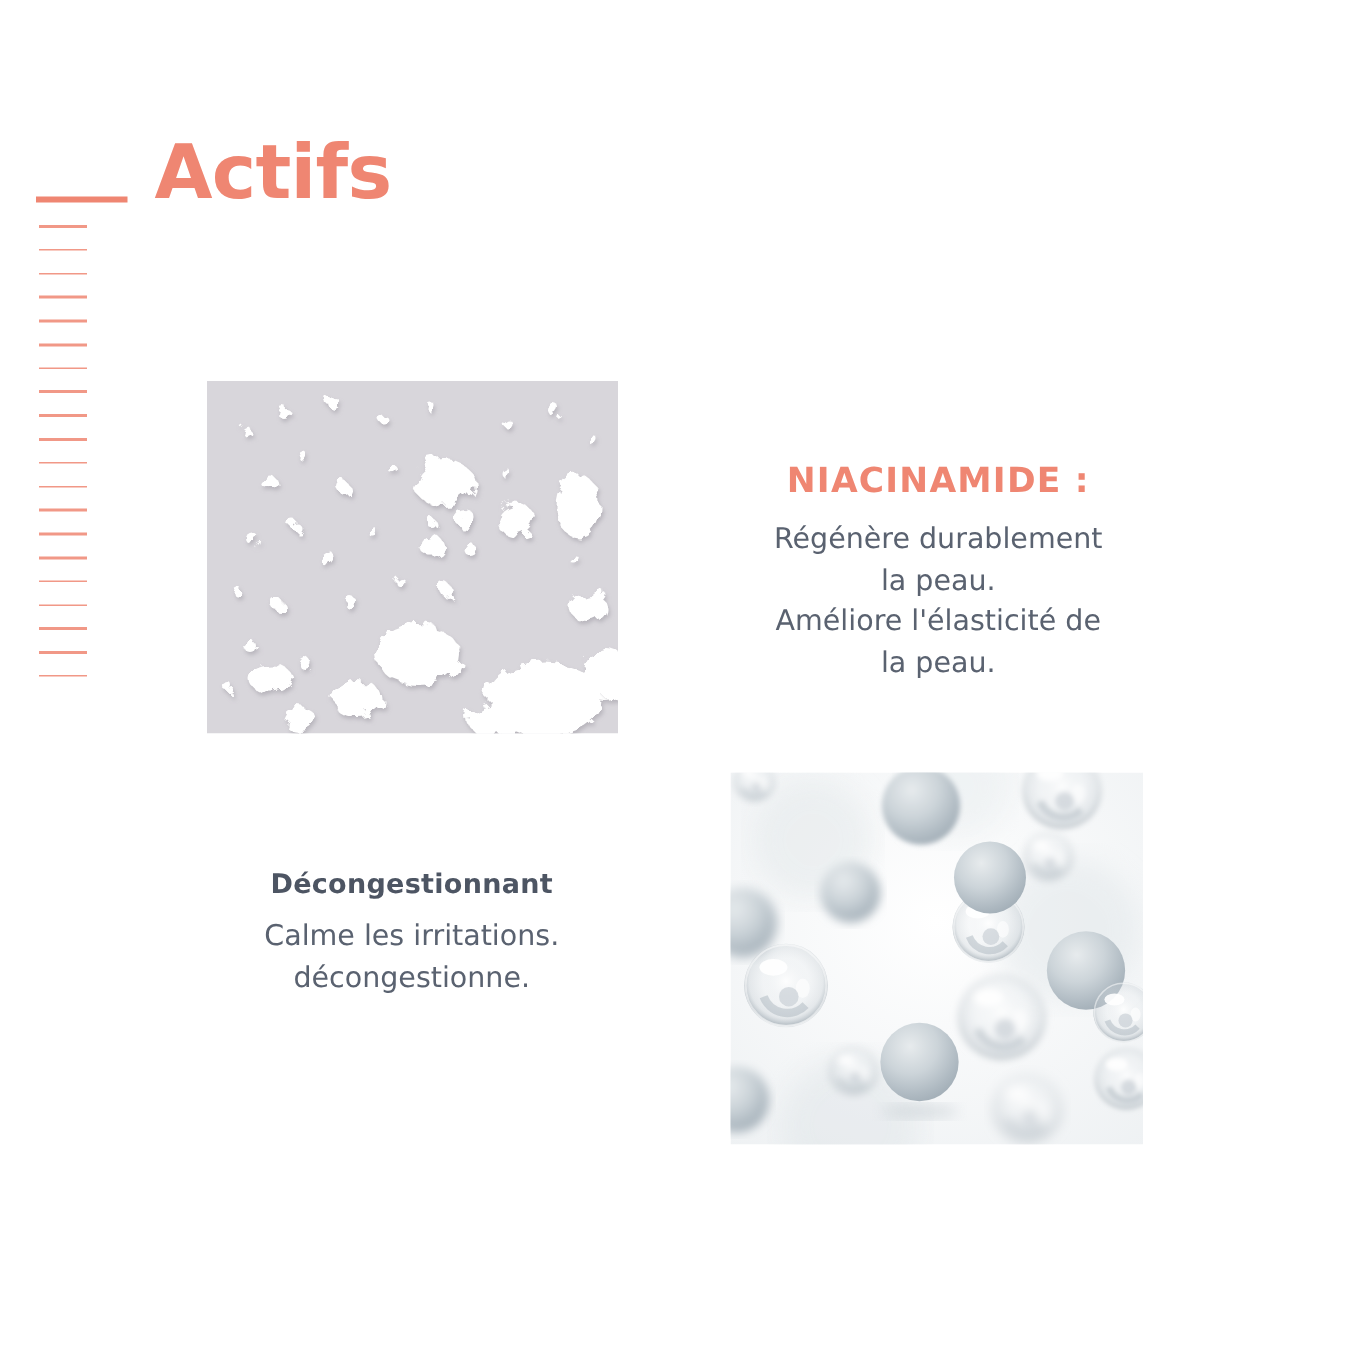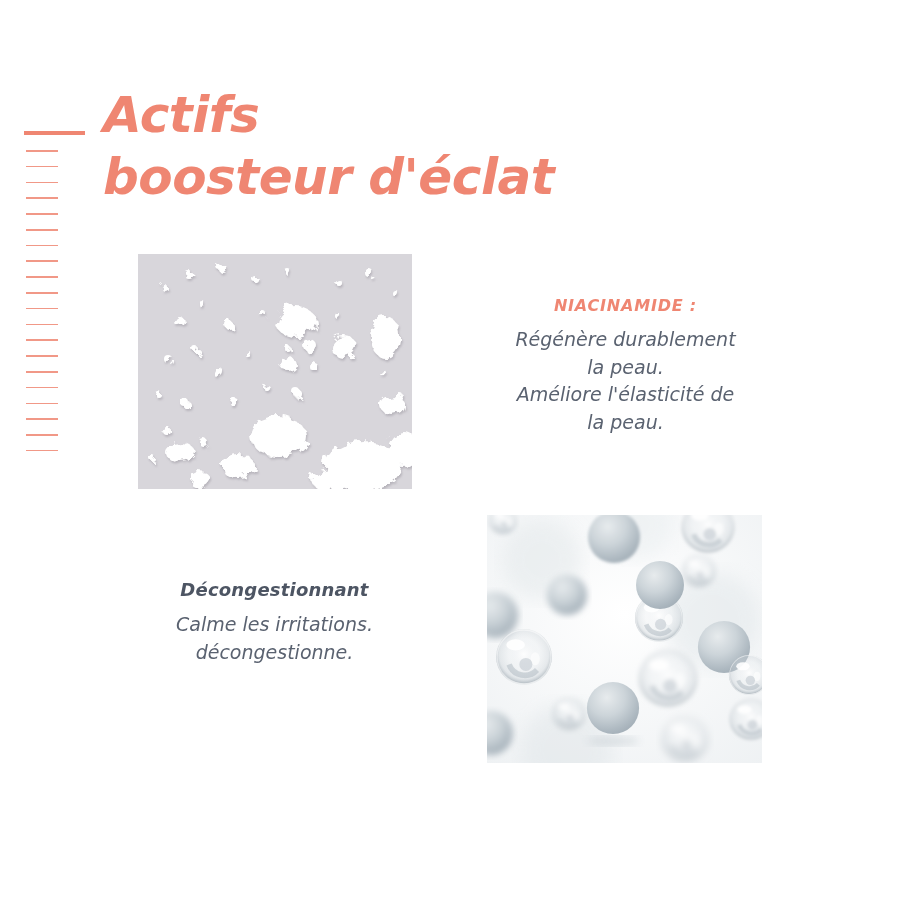--- a/index.html
+++ b/index.html
@@ -1,39 +1,38 @@
 <!DOCTYPE html>
 <html style="--accent: #ef8672; --heading-dark: #4d5563; --body-text: #5a6270; --powder-bg: #d8d6db; --logo-primary: #2da0c8; --logo-secondary: #5fb6d8;"><head>
 <meta charset="utf-8">
 <style>
   html,body{margin:0;padding:0;background:#ffffff;}
   #canvas{
     position:relative;width:900px;height:840px;background:#fff;overflow:hidden;
     font-family:"DejaVu Sans","Liberation Sans",sans-serif;
-    font-style:italic;
   }
   
   .title{position:absolute;left:103px;top:84px;color:var(--accent);
     font-size:50px;line-height:62px;font-weight:bold;letter-spacing:-0.5px;}
   
   .deco-thick{position:absolute;left:24px;top:131px;width:61px;height:4px;background:var(--accent);}
   .deco-group{position:absolute;left:26px;top:150px;display:flex;flex-direction:column;gap:14.2px;}
   .deco-line{width:32px;height:1.6px;background:var(--accent);opacity:.85;}
   
   figure{margin:0;}
   .photo{position:absolute;}
   .photo svg{display:block;width:100%;height:100%;}
   .photo-powder{left:138px;top:254px;width:274px;height:235px;}
   .photo-spheres{left:487px;top:515px;width:275px;height:248px;}
   .powder-bg{fill:var(--powder-bg);}
   
   .textblock{position:absolute;text-align:center;}
   .block-niacinamide{left:488px;top:296px;width:275px;}
   .block-sulfate{left:132px;top:570px;width:285px;}
-  .accent-heading{margin:0;color:var(--accent);font-size:16px;font-weight:bold;letter-spacing:.8px;}
+  .accent-heading{margin:12px;color:var(--accent);font-size:23px;font-weight:bold;letter-spacing:.8px;}
   .sub-heading{margin:9px 0 0;color:var(--heading-dark);font-size:18px;font-weight:bold;letter-spacing:.2px;}
   .body-line{margin:0;color:var(--body-text);font-size:19px;line-height:27.5px;font-weight:normal;}
   .textblock .body-line:nth-of-type(1){margin-top:11px;}
   
   .logo{position:absolute;left:847px;top:856px;width:42px;height:32px;}
   .logo svg{display:block;width:100%;height:100%;}
   .lp{fill:var(--logo-primary);}
   .lm{stroke:var(--logo-secondary);stroke-width:3.4;fill:none;stroke-linejoin:miter;stroke-linecap:butt;}
 </style>
 </head>
@@ -60,21 +59,20 @@
       <div class="deco-line"></div>
       <div class="deco-line"></div>
       <div class="deco-line"></div>
       <div class="deco-line"></div>
       <div class="deco-line"></div>
       <div class="deco-line"></div>
     </div>
 
   <header class="title">
     <div>Actifs</div>
-    <div>boosteur d'éclat</div>
   </header>
 
   <figure class="photo photo-powder" aria-label="niacinamide-powder-photo">
     <svg viewBox="0 0 274 235" preserveAspectRatio="none">
       <defs>
         <filter id="pf-rough" x="-15%" y="-15%" width="130%" height="130%">
           <feTurbulence type="fractalNoise" baseFrequency="0.085" numOctaves="3" seed="11" result="n"></feTurbulence>
           <feDisplacementMap in="SourceGraphic" in2="n" scale="14" result="d"></feDisplacementMap>
           <feDropShadow dx="1" dy="2" stdDeviation="1.3" flood-color="#8f8b96" flood-opacity="0.45"></feDropShadow>
         </filter>

